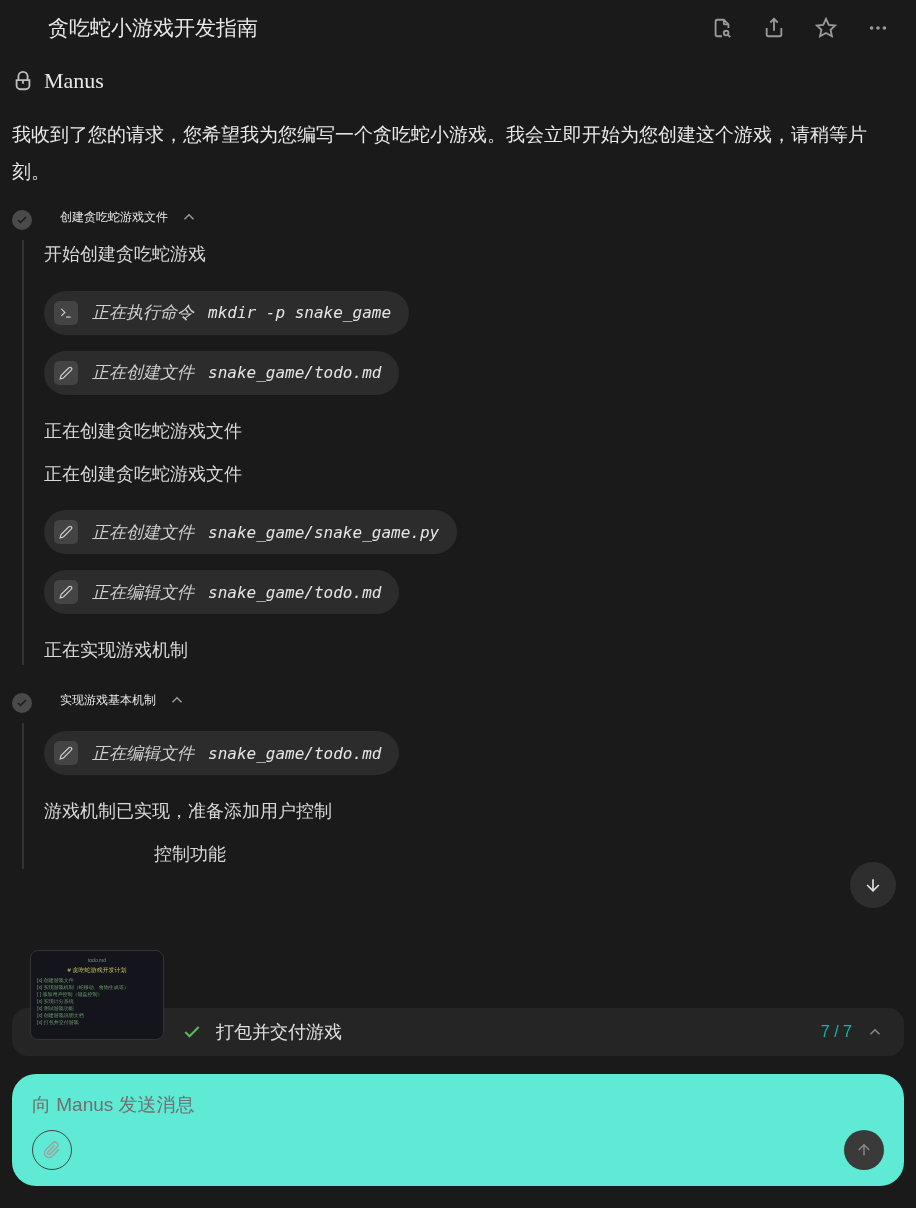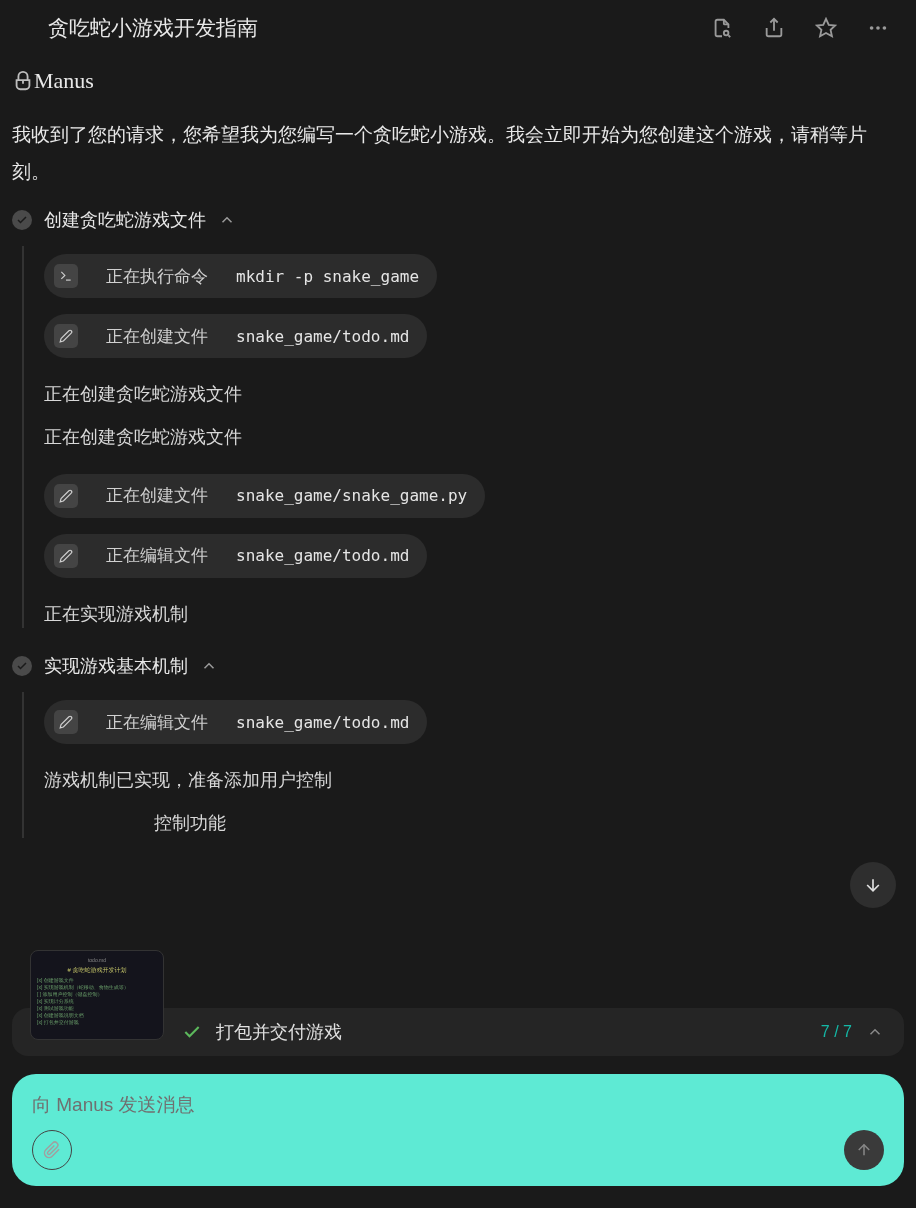--- a/index.html
+++ b/index.html
@@ -46,20 +46,21 @@
 .user-msg {
   background: #353535;
   color: #ececec;
   padding: 18px 26px;
   border-radius: 18px;
   font-size: 19px;
 }
 .assistant-header {
   display: flex;
   align-items: center;
+  gap: 10px;
   margin-bottom: 22px;
 }
 .assistant-icon { width: 22px; height: 22px; color: #bdbdbd; }
 .assistant-name { font-size: 22px; font-weight: 500; color: #e8e8e8; font-family: Georgia, serif; }
 .assistant-text {
   font-size: 19px;
   line-height: 1.95;
   color: #e8e8e8;
   margin-bottom: 18px;
 }
@@ -77,36 +78,37 @@
 }
 .step-indicator svg { width: 12px; height: 12px; color: #1a1a1a; }
 .step-content { flex: 1; }
 .step-spine {
   border-left: 2px solid #333333;
   margin-left: -22px;
   padding-left: 20px;
   margin-top: 4px;
 }
 .step-title-row { display: flex; align-items: center; gap: 12px; margin-bottom: 14px; cursor: pointer; }
-.step-title { font-size: 18px; color: #e8e8e8; }
+.step-title { font-size: 12px; color: #e8e8e8; margin-left: 16px; }
 .chevron { width: 18px; height: 18px; color: #9a9a9a; }
 .sub-text {
   font-size: 18px;
   color: #d8d8d8;
   margin: 14px 0;
   line-height: 1.6;
 }
 .action-chip {
   display: inline-flex;
   align-items: center;
-  gap: 28px;
+  gap: 14px;
   background: #2c2c2c;
   border-radius: 999px;
   padding: 10px 18px 10px 10px;
   margin: 8px 0;
+  font-style: italic;
 }
 .chip-icon {
   width: 24px;
   height: 24px;
   border-radius: 5px;
   background: #444444;
   display: flex;
   align-items: center;
   justify-content: center;
   color: #cfcfcf;
@@ -260,20 +262,21 @@
         </svg>
     </div>
     <div class="step-content">
       <div class="step-title-row">
         <div class="step-title">创建贪吃蛇游戏文件</div>
         <svg class="chevron" viewBox="0 0 24 24" fill="none" stroke="currentColor" stroke-width="2">
             <polyline points="18 15 12 9 6 15"></polyline>
           </svg>
       </div>
       <div class="step-spine">
+        <div class="sub-text">开始创建贪吃蛇游戏</div>
         <div class="action-chip">
           <div class="chip-icon">
               <svg viewBox="0 0 24 24" fill="none" stroke="currentColor" stroke-width="2">
                 <polyline points="4 17 10 11 4 5"></polyline>
                 <line x1="12" y1="19" x2="20" y2="19"></line>
               </svg>
             </div>
           <span class="chip-label">正在执行命令</span>
           <span class="chip-code">mkdir -p snake_game</span>
         </div><br>

